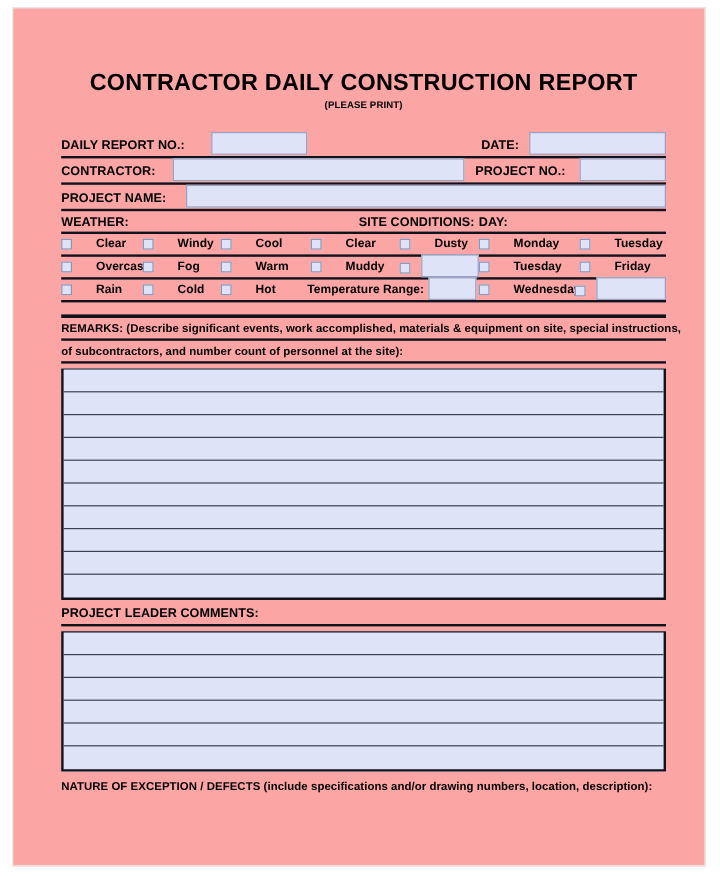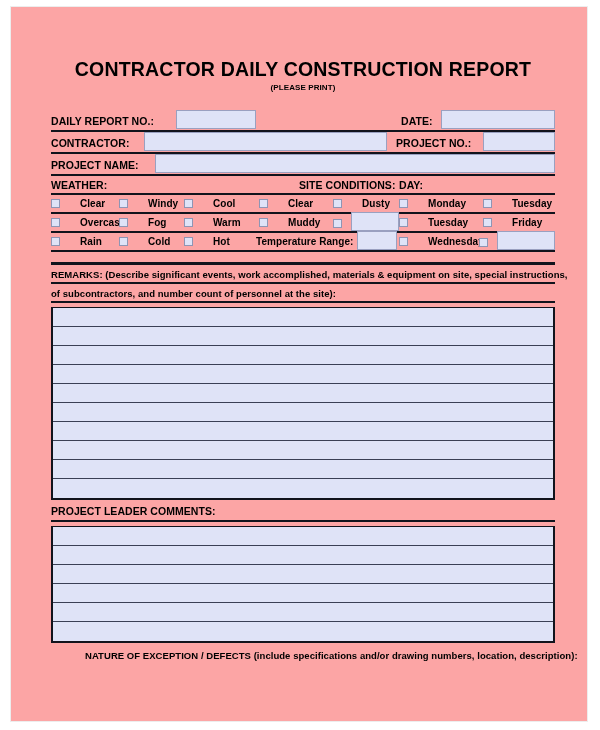--- a/index.html
+++ b/index.html
@@ -294,17 +294,17 @@
     <div class="table">
       <div class="tr"></div>
       <div class="tr"></div>
       <div class="tr"></div>
       <div class="tr"></div>
       <div class="tr"></div>
       <div class="tr"></div>
     </div>
 
     <div class="txt-row" style="height:20px; border-bottom:none;">
-      <span class="lbl reg" style="left:0; bottom:2px; font-size:9.5px;margin-left:34px;">NATURE OF EXCEPTION / DEFECTS (include specifications and/or drawing numbers, location, description):</span>
+      <span class="lbl reg" style="left:0; bottom:2px; font-size:9.5px;">NATURE OF EXCEPTION / DEFECTS (include specifications and/or drawing numbers, location, description):</span>
     </div>
 
   </div>
 </div>
 
 </body></html>

